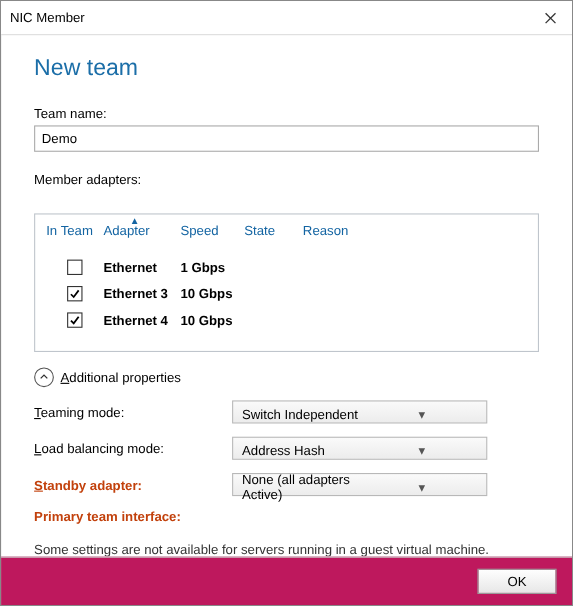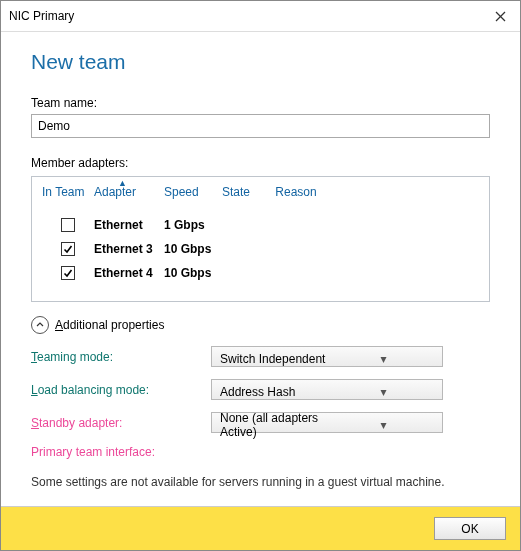--- a/index.html
+++ b/index.html
@@ -50,21 +50,21 @@
     box-sizing: border-box;
     height: 24px;
     border: 1px solid #aaa;
     padding: 2px 6px;
     font-family: inherit;
     font-size: 12px;
   }
   .section-gap { margin-top: 18px; }
   .adapters-box {
     border: 1px solid #bfc5cc;
-    margin-top: 6px;
+    margin-top: 24px;
   }
   .adapters-header {
     display: flex;
     padding: 8px 10px 8px 10px;
     font-size: 12px;
   }
   .col-inteam { width: 52px; color:#1364a2; }
   .col-adapter { width: 70px; color:#1364a2; position: relative; }
   .col-speed { width: 58px; color:#1364a2; }
   .col-state { width: 44px; color:#1364a2; }
@@ -101,22 +101,22 @@
     width:16px; height:16px;
     border:1px solid #555;
     border-radius:50%;
     display:flex; align-items:center; justify-content:center;
   }
   .prop-row {
     display:flex;
     align-items:center;
     margin-top: 12px;
   }
-  .prop-label { width: 180px; font-size:12px; color:#0f766e; }
-  .prop-label.bold { font-weight:400; color:#ec4899; }
+  .prop-label { width: 180px; font-size:12px; color:#000000; }
+  .prop-label.bold { font-weight:700; color:#c2410c; }
   .dropdown {
     flex:0 0 232px;
     height:21px;
     border:1px solid #b8b8b8;
     background: linear-gradient(#fafafa,#ececec);
     display:flex; align-items:center;
     padding: 4px 4px 0 8px;
     font-size:12px;
     box-sizing:border-box;
   }
@@ -129,41 +129,41 @@
     text-decoration: underline;
     cursor:pointer;
   }
   .note {
     margin-top: 16px;
     font-size:12px;
     color:#333;
   }
   .button-bar {
     border-top: 1px solid #ccc;
-    background:#fde047;
+    background:#be185d;
     padding: 10px 14px;
     display:flex;
     justify-content:flex-end;
     gap:8px;
   }
   .btn {
     min-width: 72px;
     height: 23px;
     border:1px solid #9b9b9b;
     background: linear-gradient(#fefefe,#e7e7e7);
     font-family:inherit;
     font-size:12px;
     cursor:pointer;
   }
 </style>
 </head>
 <body>
 
 <div class="titlebar">
-  <div class="titlebar-title">NIC Primary</div>
+  <div class="titlebar-title">NIC Member</div>
   <div class="titlebar-close">
     <svg width="11" height="11" viewBox="0 0 11 11">
       <line x1="1" y1="1" x2="10" y2="10" stroke="#333" stroke-width="1.2"></line>
       <line x1="10" y1="1" x2="1" y2="10" stroke="#333" stroke-width="1.2"></line>
     </svg>
   </div>
 </div>
 
 <div class="content">
 

